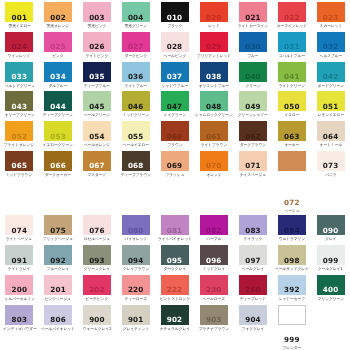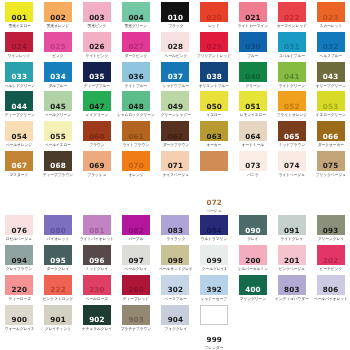--- a/index.html
+++ b/index.html
@@ -188,35 +188,45 @@
       <span class="swatch-chip" style="background: rgb(20, 132, 70);"></span>
       <div class="swatch-code" style="color: rgb(13, 99, 51);">040</div>
       <div class="swatch-name">グリーン</div>
     </div>
     <div class="swatch-cell">
       <span class="swatch-chip" style="background: rgb(134, 188, 66);"></span>
       <div class="swatch-code" style="color: rgb(93, 138, 40);">041</div>
       <div class="swatch-name">ライトグリーン</div>
     </div>
     <div class="swatch-cell">
+      <span class="swatch-chip" style="background: rgb(33, 161, 181);"></span>
+      <div class="swatch-code" style="color: rgb(22, 127, 142);">042</div>
+      <div class="swatch-name">ボードグリーン</div>
+    </div>
+    <div class="swatch-cell">
       <span class="swatch-chip" style="background: rgb(110, 107, 61);"></span>
       <div class="swatch-code" style="color: rgb(255, 255, 255);">043</div>
       <div class="swatch-name">オリーブグリーン</div>
     </div>
     <div class="swatch-cell">
       <span class="swatch-chip" style="background: rgb(18, 90, 76);"></span>
       <div class="swatch-code" style="color: rgb(255, 255, 255);">044</div>
       <div class="swatch-name">ディープグリーン</div>
     </div>
     <div class="swatch-cell">
       <span class="swatch-chip" style="background: rgb(175, 211, 165);"></span>
       <div class="swatch-code" style="color: rgb(26, 26, 26);">045</div>
       <div class="swatch-name">ペールグリーン</div>
     </div>
     <div class="swatch-cell">
+      <span class="swatch-chip" style="background: rgb(179, 174, 51);"></span>
+      <div class="swatch-code" style="color: rgb(26, 26, 26);">046</div>
+      <div class="swatch-name">ミッドグリーン</div>
+    </div>
+    <div class="swatch-cell">
       <span class="swatch-chip" style="background: rgb(38, 172, 85);"></span>
       <div class="swatch-code" style="color: rgb(26, 26, 26);">047</div>
       <div class="swatch-name">メイグリーン</div>
     </div>
     <div class="swatch-cell">
       <span class="swatch-chip" style="background: rgb(92, 188, 138);"></span>
       <div class="swatch-code" style="color: rgb(26, 26, 26);">048</div>
       <div class="swatch-name">シャムロックグリーン</div>
     </div>
     <div class="swatch-cell">
@@ -368,20 +378,25 @@
       <span class="swatch-chip" style="background: rgb(76, 106, 104);"></span>
       <div class="swatch-code" style="color: rgb(255, 255, 255);">090</div>
       <div class="swatch-name">グレイ</div>
     </div>
     <div class="swatch-cell">
       <span class="swatch-chip" style="background: rgb(198, 209, 206);"></span>
       <div class="swatch-code" style="color: rgb(26, 26, 26);">091</div>
       <div class="swatch-name">ライトグレイ</div>
     </div>
     <div class="swatch-cell">
+      <span class="swatch-chip" style="background: rgb(127, 166, 174);"></span>
+      <div class="swatch-code" style="color: rgb(26, 26, 26);">092</div>
+      <div class="swatch-name">ブルーグレイ</div>
+    </div>
+    <div class="swatch-cell">
       <span class="swatch-chip" style="background: rgb(138, 144, 121);"></span>
       <div class="swatch-code" style="color: rgb(26, 26, 26);">093</div>
       <div class="swatch-name">グリーングレイ</div>
     </div>
     <div class="swatch-cell">
       <span class="swatch-chip" style="background: rgb(143, 163, 161);"></span>
       <div class="swatch-code" style="color: rgb(26, 26, 26);">094</div>
       <div class="swatch-name">グレイブラウン</div>
     </div>
     <div class="swatch-cell">
@@ -438,25 +453,20 @@
       <span class="swatch-chip" style="background: rgb(221, 64, 99);"></span>
       <div class="swatch-code" style="color: rgb(180, 43, 73);">230</div>
       <div class="swatch-name">ペールローズ</div>
     </div>
     <div class="swatch-cell">
       <span class="swatch-chip" style="background: rgb(174, 22, 56);"></span>
       <div class="swatch-code" style="color: rgb(138, 16, 44);">260</div>
       <div class="swatch-name">ディープレッド</div>
     </div>
     <div class="swatch-cell">
-      <span class="swatch-chip" style="background: rgb(197, 213, 230);"></span>
-      <div class="swatch-code" style="color: rgb(26, 26, 26);">302</div>
-      <div class="swatch-name">ベースブルー</div>
-    </div>
-    <div class="swatch-cell">
       <span class="swatch-chip" style="background: rgb(181, 210, 232);"></span>
       <div class="swatch-code" style="color: rgb(26, 26, 26);">392</div>
       <div class="swatch-name">シャドーセーブ</div>
     </div>
     <div class="swatch-cell">
       <span class="swatch-chip" style="background: rgb(19, 107, 75);"></span>
       <div class="swatch-code" style="color: rgb(255, 255, 255);">400</div>
       <div class="swatch-name">マリングリーン</div>
     </div>
     <div class="swatch-cell">

